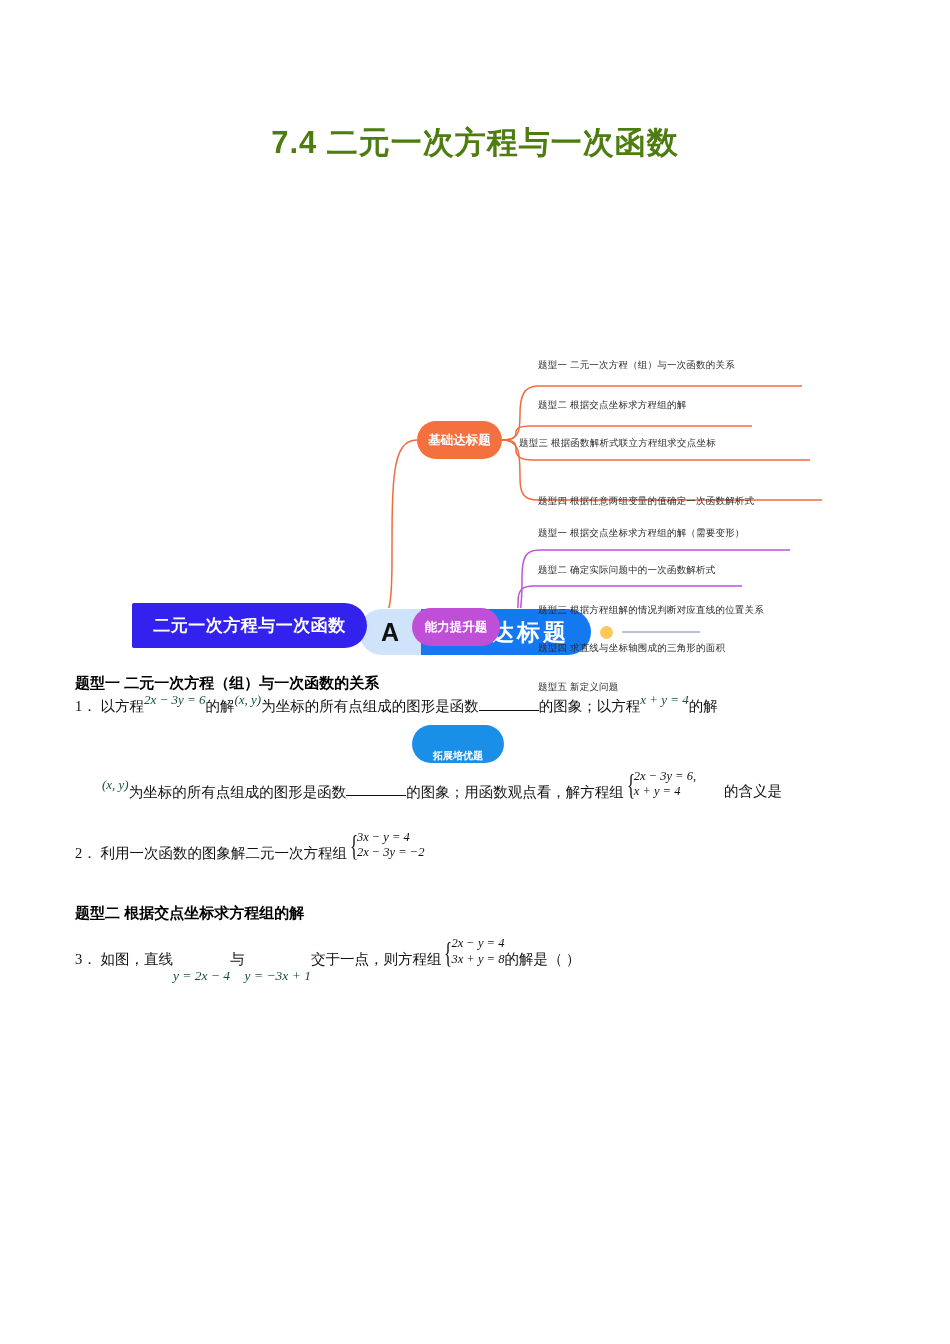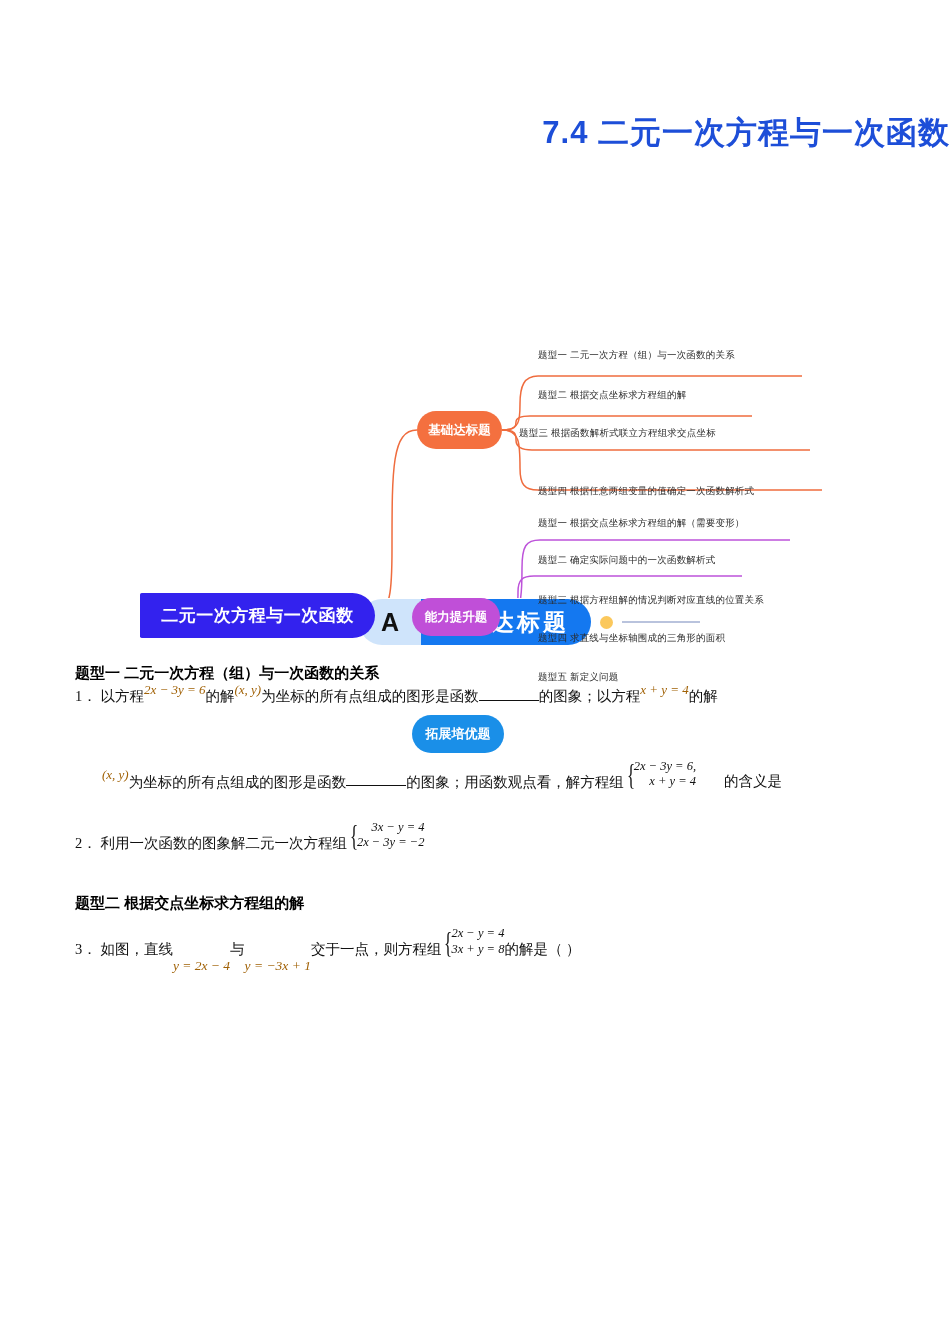--- a/index.html
+++ b/index.html
@@ -9,28 +9,28 @@
     height: 1344px;
     background: #ffffff;
     font-family: "Liberation Serif", "DejaVu Serif", serif;
     color: #000000;
     position: relative;
     overflow: hidden;
   }
 
   
   .doc-title {
-    text-align: right;
+    text-align: center;
     font-family: "Liberation Sans", "DejaVu Sans", sans-serif;
     font-weight: bold;
     font-size: 31px;
     letter-spacing: 1px;
-    margin: 0;
+    margin: 10px;
     padding-top: 112px;
-    color: #1d4ed8;
+    color: #4d7c0f;
   }
 
   
   .mindmap {
     position: relative;
     width: 950px;
     height: 430px;
     margin-top: 14px;
   }
   .mindmap svg { position: absolute; left: 0; top: 0; }
@@ -40,21 +40,21 @@
     display: flex;
     align-items: center;
     justify-content: center;
     color: #fff;
     font-family: "Liberation Sans", "DejaVu Sans", sans-serif;
     font-weight: bold;
     white-space: nowrap;
     z-index: 3;
   }
   .node-root {
-    left: 140px; top: 425px;
+    left: 132px; top: 425px;
     width: 235px; height: 45px;
     background: #3322ee;
     border-radius: 2px 26px 26px 2px;
     font-size: 17px;
     letter-spacing: 0.5px;
   }
   .node-b1 {
     left: 417px; top: 243px;
     width: 85px; height: 38px;
     background: #f4703f;
@@ -66,21 +66,22 @@
     width: 88px; height: 38px;
     background: #c04fd8;
     border-radius: 19px;
     font-size: 12.5px;
   }
   .node-b3 {
     left: 412px; top: 547px;
     width: 92px; height: 38px;
     background: #1a8fe8;
     border-radius: 19px;
-    font-size: 13px;
+    font-size: 10px;
+    align-items: flex-end;
   }
 
   .leaf {
     position: absolute;
     font-family: "Liberation Sans", "DejaVu Sans", sans-serif;
     font-size: 9.5px;
     color: #2b2b2b;
     white-space: nowrap;
     z-index: 3;
     letter-spacing: 0.2px;
@@ -165,21 +166,21 @@
   }
   .blank.short { width: 55px; }
 
   
   .math {
     font-family: "Liberation Serif", "DejaVu Serif", serif;
     font-style: italic;
     font-size: 13px;
     position: relative;
     top: -7px;
-    color: #a16207;
+    color: #14532d;
     white-space: nowrap;
   }
   .math.flat { top: 16px; font-size: 13.5px; }
 
   
   .sys {
     display: inline-block;
     position: relative;
     vertical-align: middle;
     font-family: "Liberation Serif", "DejaVu Serif", serif;
@@ -192,21 +193,21 @@
   }
   .sys .brace {
     position: absolute;
     left: 0; top: 50%;
     transform: translateY(-50%) scaleX(0.62);
     font-size: 29px;
     font-style: normal;
     font-family: "Liberation Serif", "DejaVu Serif", serif;
     color: #1b1b1b;
   }
-  .sys .row { display: block; text-align: right; }
+  .sys .row { display: block; }
 
   .q1 { margin-top: 2px; }
   .q1-l2 { margin-top: 64px; margin-left: 27px; }
   .q1-l3 { margin-top: 55px; }
   .q2 { margin-top: 30px; }
   .q3 { margin-top: 22px; }
 </style>
 </head>
 <body>
 

